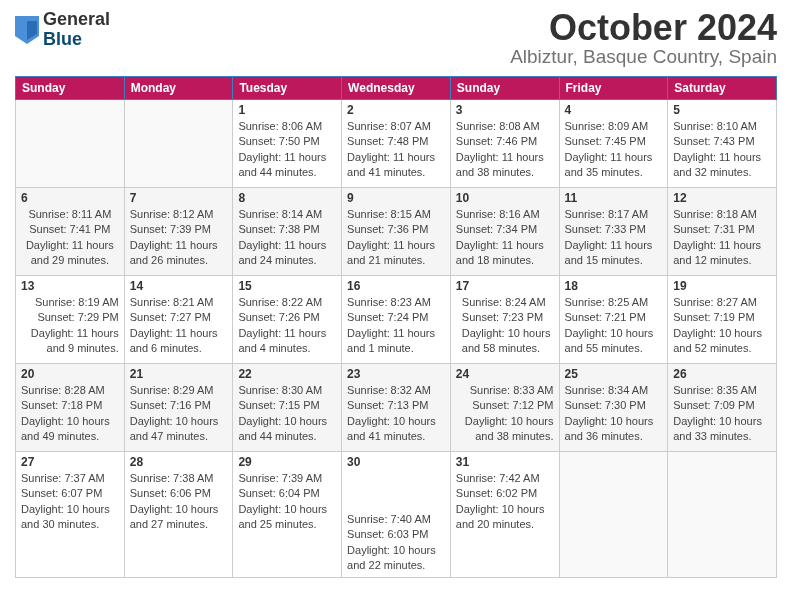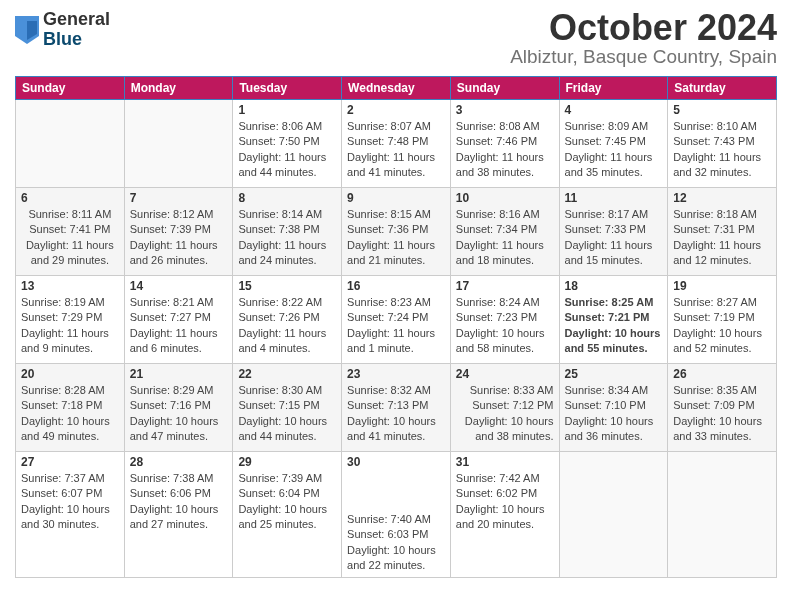--- a/index.html
+++ b/index.html
@@ -212,21 +212,21 @@
           <td>
             <span class="day-number">12</span>
             <div class="day-info" style="white-space: pre-line;">Sunrise: 8:18 AM
 Sunset: 7:31 PM
 Daylight: 11 hours and 12 minutes.</div>
           </td>
         </tr>
         <tr>
           <td>
             <span class="day-number">13</span>
-            <div class="day-info" style="white-space: pre-line;">Sunrise: 8:19 AM
+            <div class="day-info" style="white-space: pre-line; text-align: right;">Sunrise: 8:19 AM
 Sunset: 7:29 PM
 Daylight: 11 hours and 9 minutes.</div>
           </td>
           <td>
             <span class="day-number">14</span>
             <div class="day-info" style="white-space: pre-line;">Sunrise: 8:21 AM
 Sunset: 7:27 PM
 Daylight: 11 hours and 6 minutes.</div>
           </td>
           <td>
@@ -236,27 +236,27 @@
 Daylight: 11 hours and 4 minutes.</div>
           </td>
           <td>
             <span class="day-number">16</span>
             <div class="day-info" style="white-space: pre-line;">Sunrise: 8:23 AM
 Sunset: 7:24 PM
 Daylight: 11 hours and 1 minute.</div>
           </td>
           <td>
             <span class="day-number">17</span>
-            <div class="day-info" style="white-space: pre-line;">Sunrise: 8:24 AM
+            <div class="day-info" style="white-space: pre-line; margin-left: 6px;">Sunrise: 8:24 AM
 Sunset: 7:23 PM
 Daylight: 10 hours and 58 minutes.</div>
           </td>
           <td>
             <span class="day-number">18</span>
-            <div class="day-info" style="white-space: pre-line; font-weight: bold;">Sunrise: 8:25 AM
+            <div class="day-info" style="white-space: pre-line;">Sunrise: 8:25 AM
 Sunset: 7:21 PM
 Daylight: 10 hours and 55 minutes.</div>
           </td>
           <td>
             <span class="day-number">19</span>
             <div class="day-info" style="white-space: pre-line;">Sunrise: 8:27 AM
 Sunset: 7:19 PM
 Daylight: 10 hours and 52 minutes.</div>
           </td>
         </tr>
@@ -287,21 +287,21 @@
           </td>
           <td>
             <span class="day-number">24</span>
             <div class="day-info" style="white-space: pre-line; text-align: right;">Sunrise: 8:33 AM
 Sunset: 7:12 PM
 Daylight: 10 hours and 38 minutes.</div>
           </td>
           <td>
             <span class="day-number">25</span>
             <div class="day-info" style="white-space: pre-line;">Sunrise: 8:34 AM
-Sunset: 7:10 PM
+Sunset: 7:30 PM
 Daylight: 10 hours and 36 minutes.</div>
           </td>
           <td>
             <span class="day-number">26</span>
             <div class="day-info" style="white-space: pre-line;">Sunrise: 8:35 AM
 Sunset: 7:09 PM
 Daylight: 10 hours and 33 minutes.</div>
           </td>
         </tr>
         <tr>

